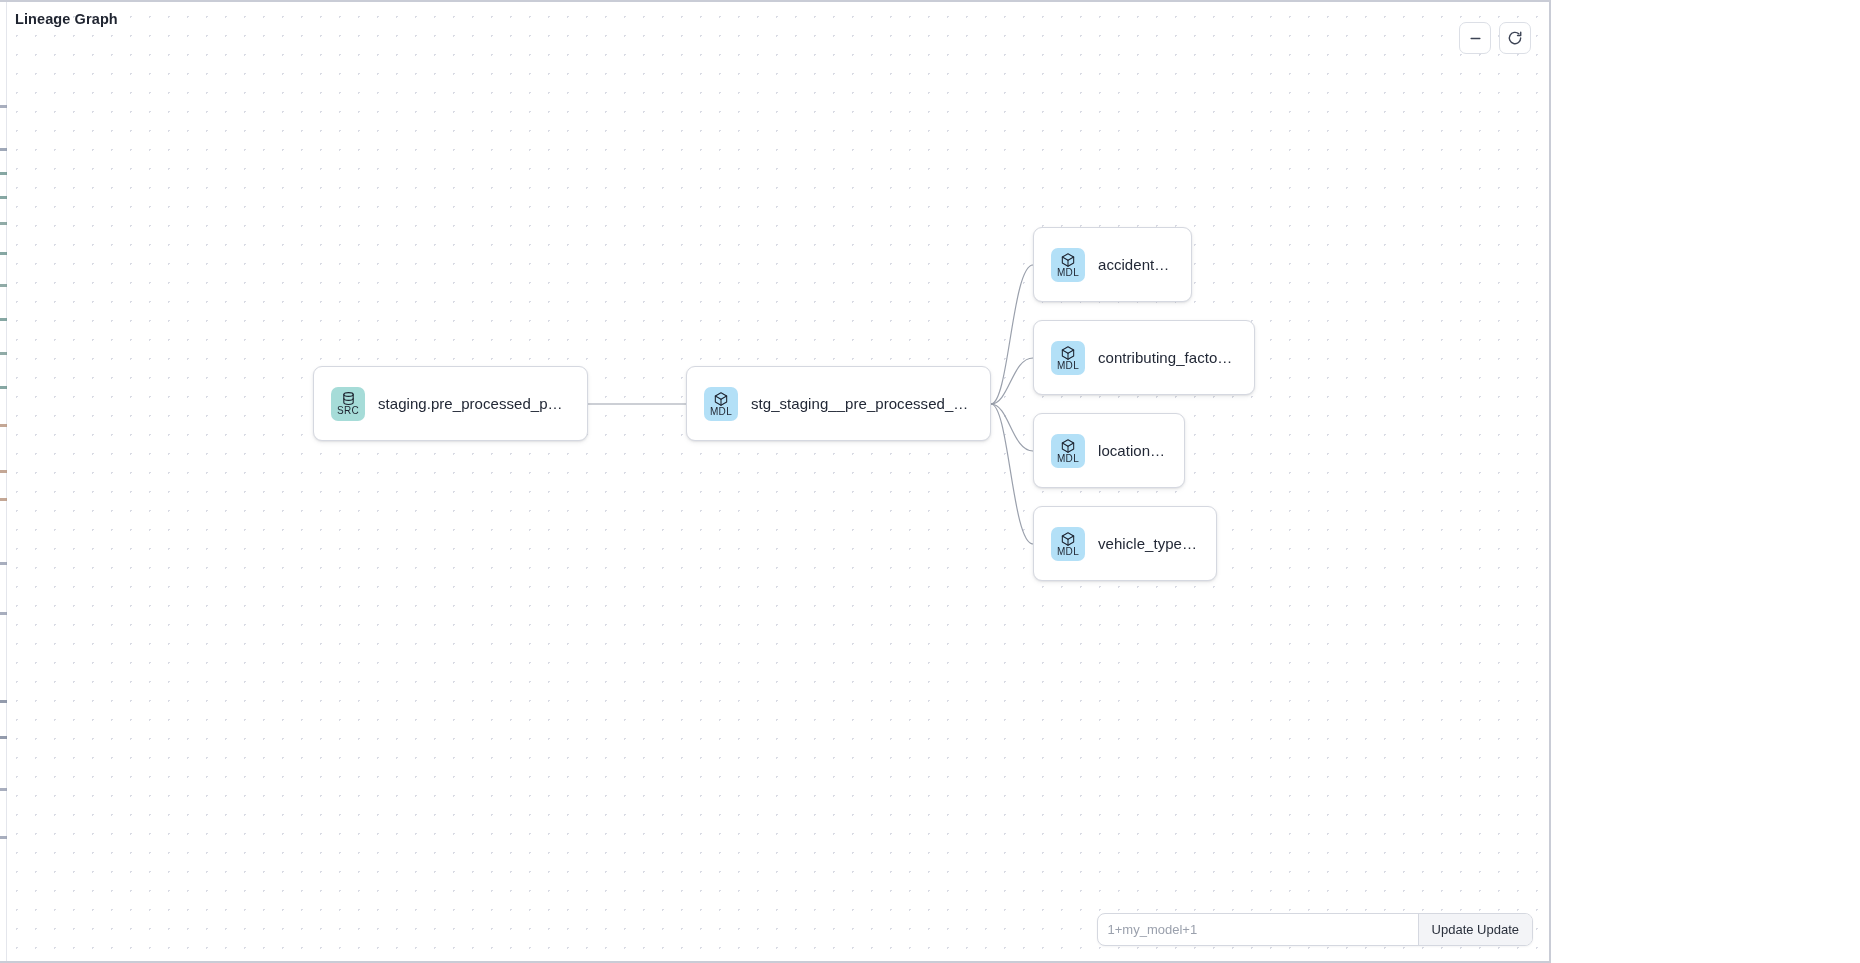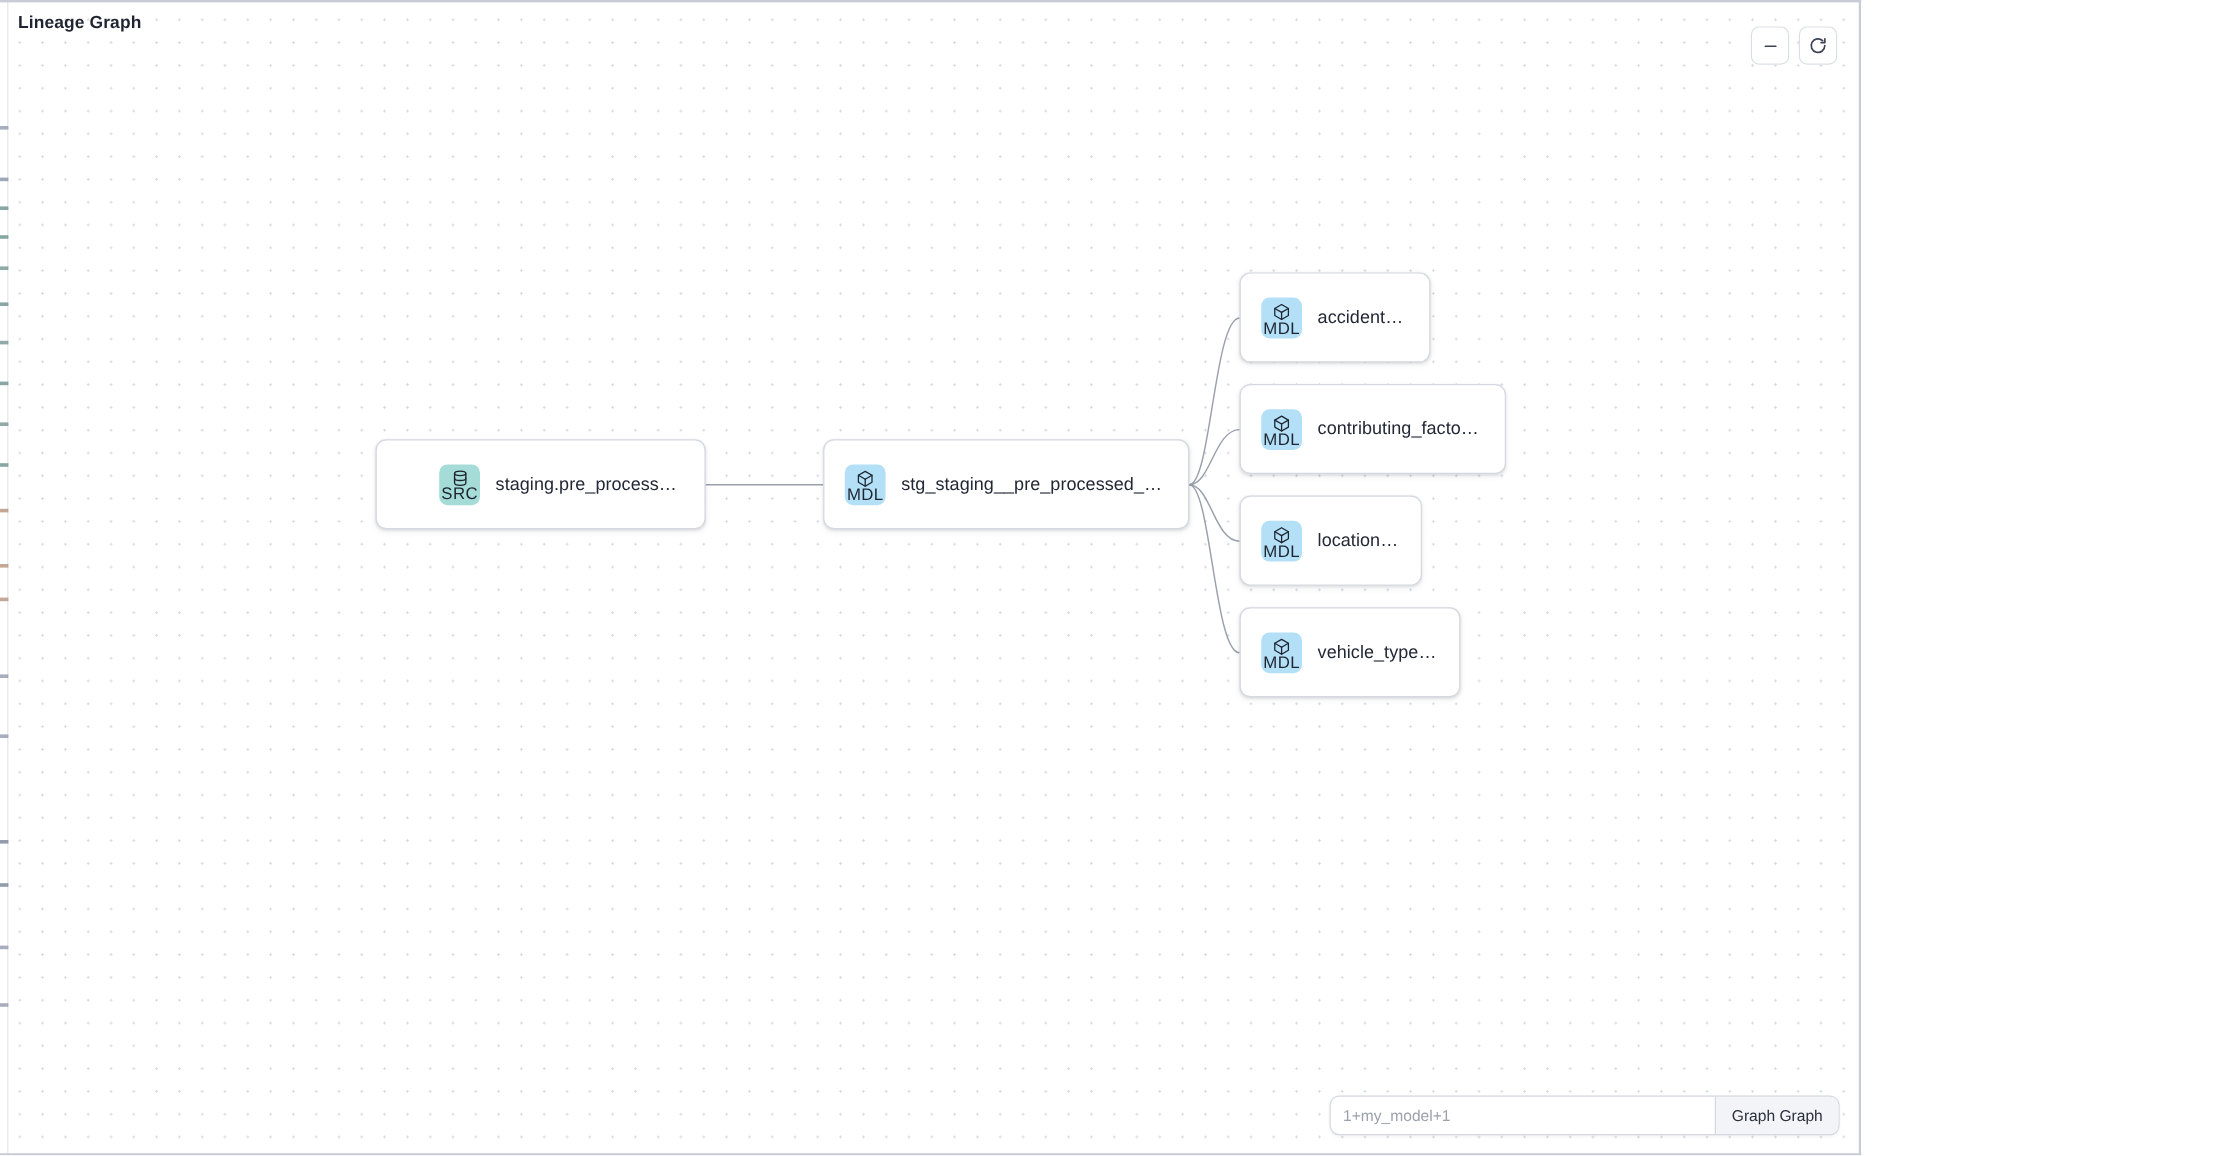--- a/index.html
+++ b/index.html
@@ -120,25 +120,25 @@
     width: 34px;
     height: 34px;
     border-radius: 7px;
     display: flex;
     flex-direction: column;
     align-items: center;
     justify-content: center;
     gap: 1px;
     margin-right: 13px;
   }
-  .badge.src { background: #a6dcd8; margin-left: 35px; }
+  .badge.src { background: #a6dcd8; }
   .badge.mdl { background: #b3e0f7; }
   .badge svg { display: block; }
   .badge-label {
-    font-size: 14px;
+    font-size: 10px;
     line-height: 8.5px;
     font-weight: 400;
     color: #1e2430;
     letter-spacing: .3px;
   }
 
   .node-label {
     font-size: 15px;
     color: #222836;
     white-space: nowrap;
@@ -321,16 +321,16 @@
             </span>
             <span class="badge-label">MDL</span>
           </div>
           <span class="node-label">vehicle_types_dim</span>
         </div>
       </div>
   </div>
 
   <div id="query-bar">
     <input id="selector-input" type="text" placeholder="1+my_model+1" style="">
-    <button id="update-graph-button">Graph Graph</button>
+    <button id="update-graph-button">Update Update</button>
   </div>
 
 </div>
 
 </body></html>

